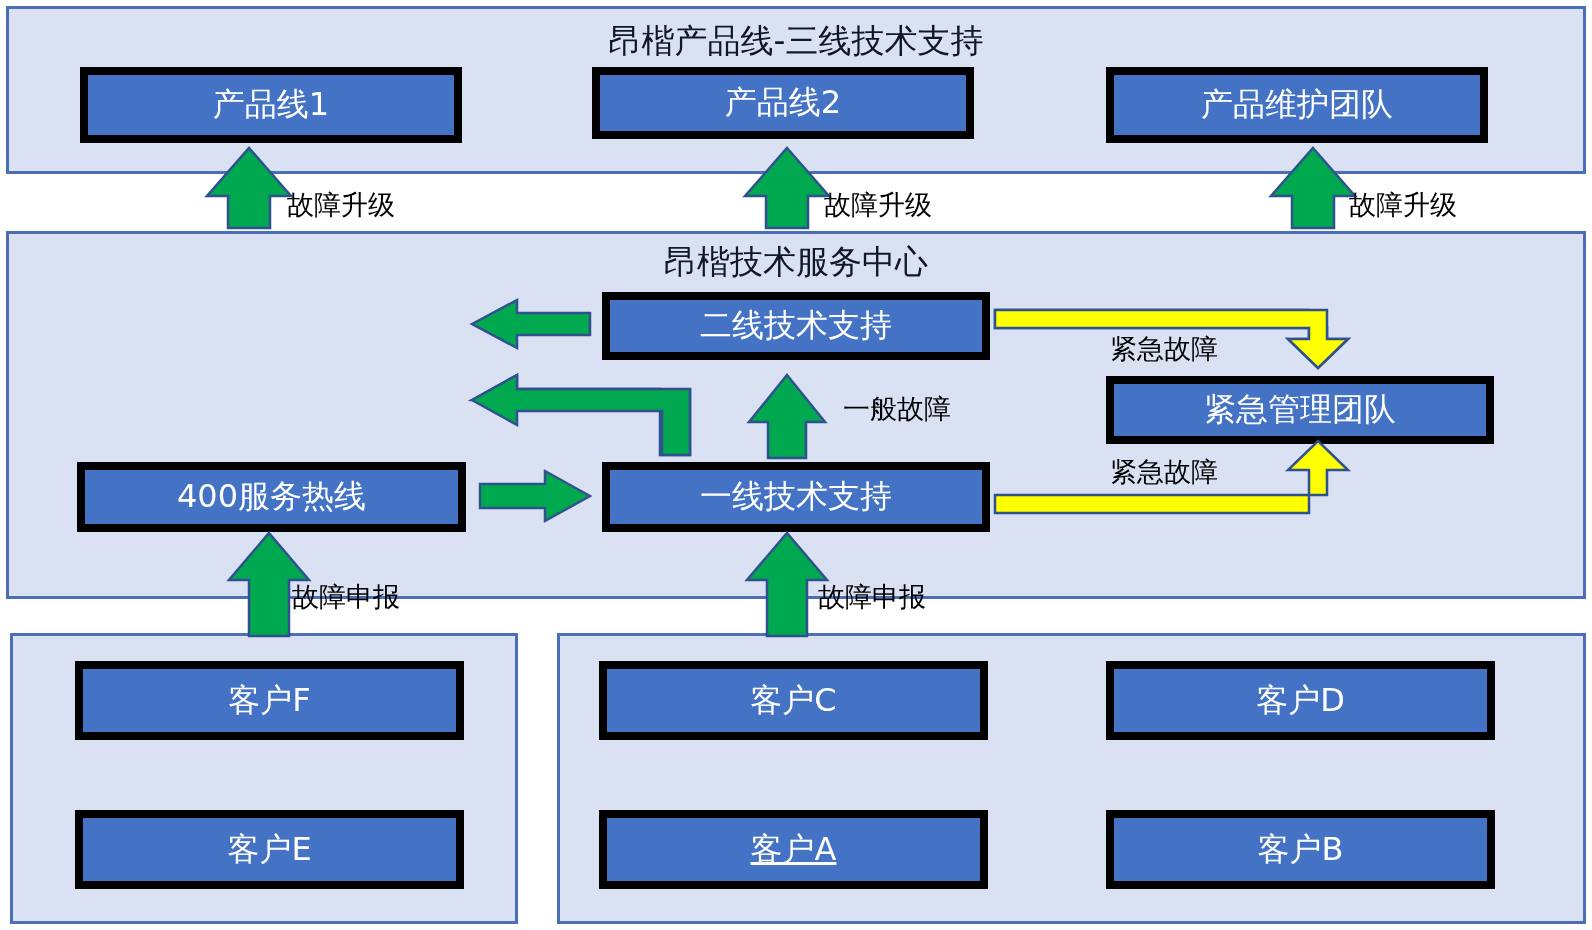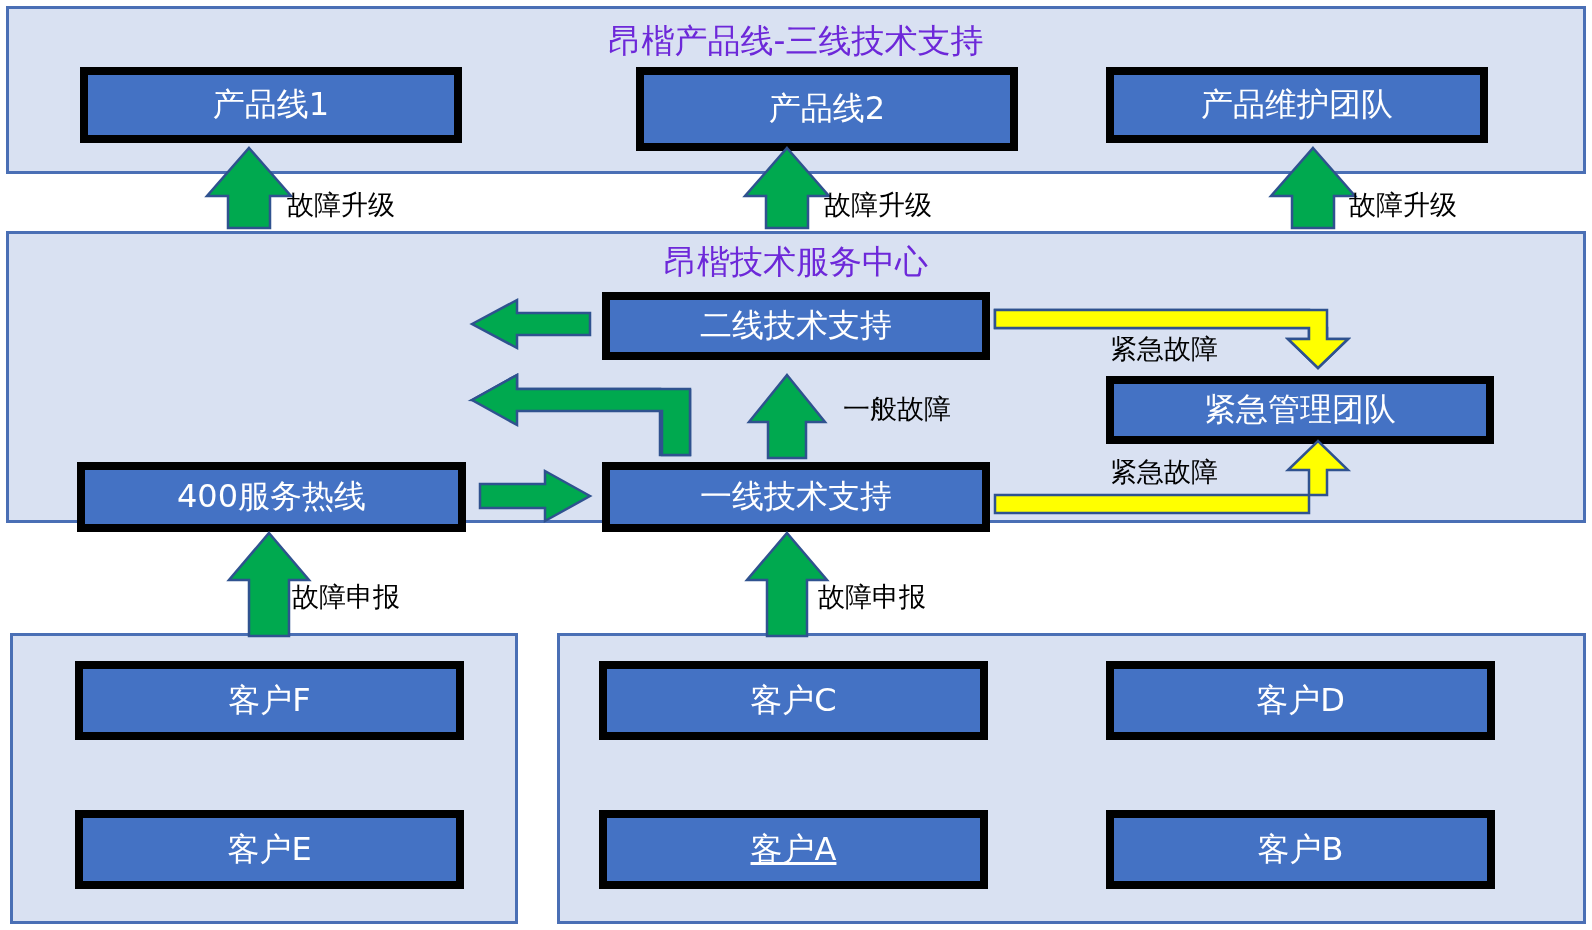--- a/index.html
+++ b/index.html
@@ -20,21 +20,21 @@
   .panel{
     position:absolute;
     background:#D9E1F2;
     border:3px solid #4A6FB5;
     box-sizing:border-box;
   }
   .panel-title{
     position:absolute;
     left:0;right:0;
     text-align:center;
-    color:#6d28d9;
+    color:#0f172a;
     font-size:33px;
     line-height:40px;
     white-space:nowrap;
     letter-spacing:0px;
   }
 
   
   .node{
     position:absolute;
     background:#4472C4;
@@ -70,25 +70,25 @@
   }
 </style>
 </head>
 <body>
 
 <div id="stage">
 
   <div class="panel" style="left:6px; top:6px; width:1580px; height:168px;">
     <div class="panel-title" style="top:12px;">昂楷产品线-三线技术支持</div>
     <div class="node" style="left:71px; top:58px; width:382px; height:76px;">产品线1</div>
-    <div class="node" style="left:627px; top:58px; width:382px; height:84px;">产品线2</div>
+    <div class="node" style="left:583px; top:58px; width:382px; height:72px;">产品线2</div>
     <div class="node" style="left:1097px; top:58px; width:382px; height:76px;">产品维护团队</div>
   </div>
 
-  <div class="panel" style="left:6px; top:231px; width:1580px; height:292px;">
+  <div class="panel" style="left:6px; top:231px; width:1580px; height:368px;">
     <div class="panel-title" style="top:8px;">昂楷技术服务中心</div>
     <div class="node" style="left:593px; top:58px; width:388px; height:68px;">二线技术支持</div>
     <div class="node" style="left:1097px; top:142px; width:388px; height:68px;">紧急管理团队</div>
     <div class="node" style="left:68px; top:228px; width:389px; height:70px;">400服务热线</div>
     <div class="node" style="left:593px; top:228px; width:388px; height:70px;">一线技术支持</div>
   </div>
 
   <div class="panel" style="left:10px; top:633px; width:508px; height:291px;">
     <div class="node" style="left:62px; top:25px; width:389px; height:79px;">客户F</div>
     <div class="node" style="left:62px; top:174px; width:389px; height:79px;">客户E</div>

